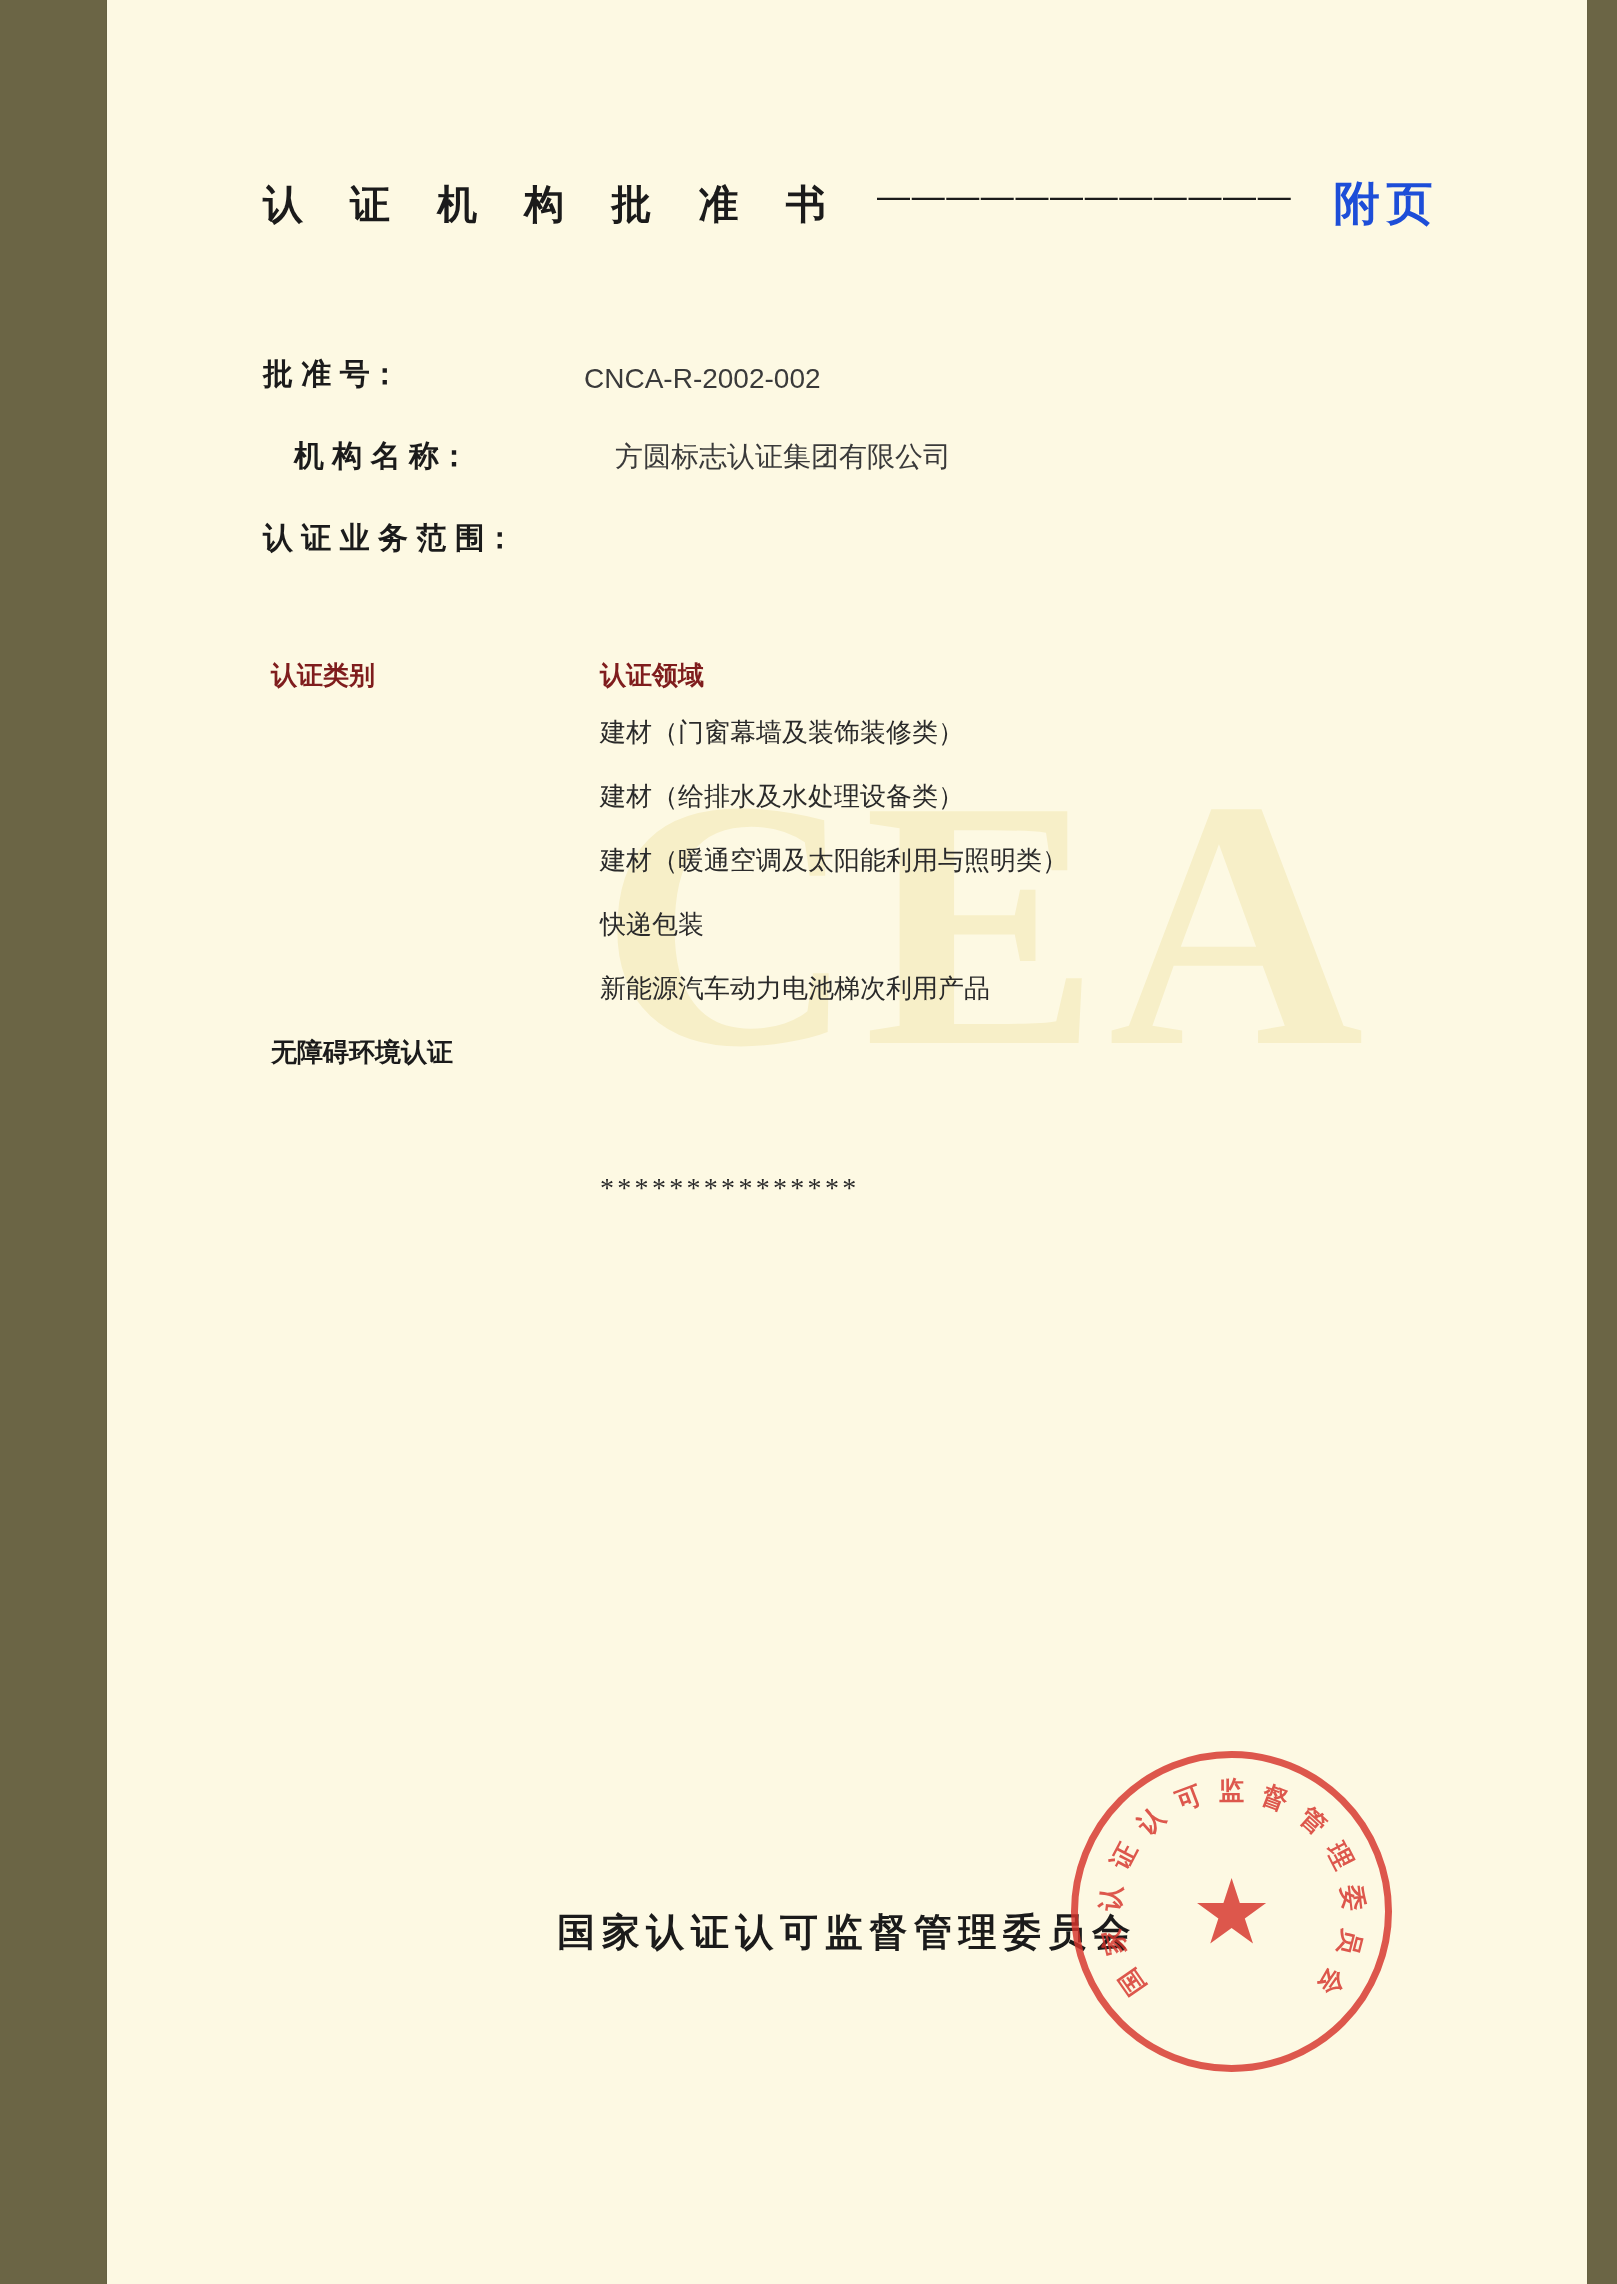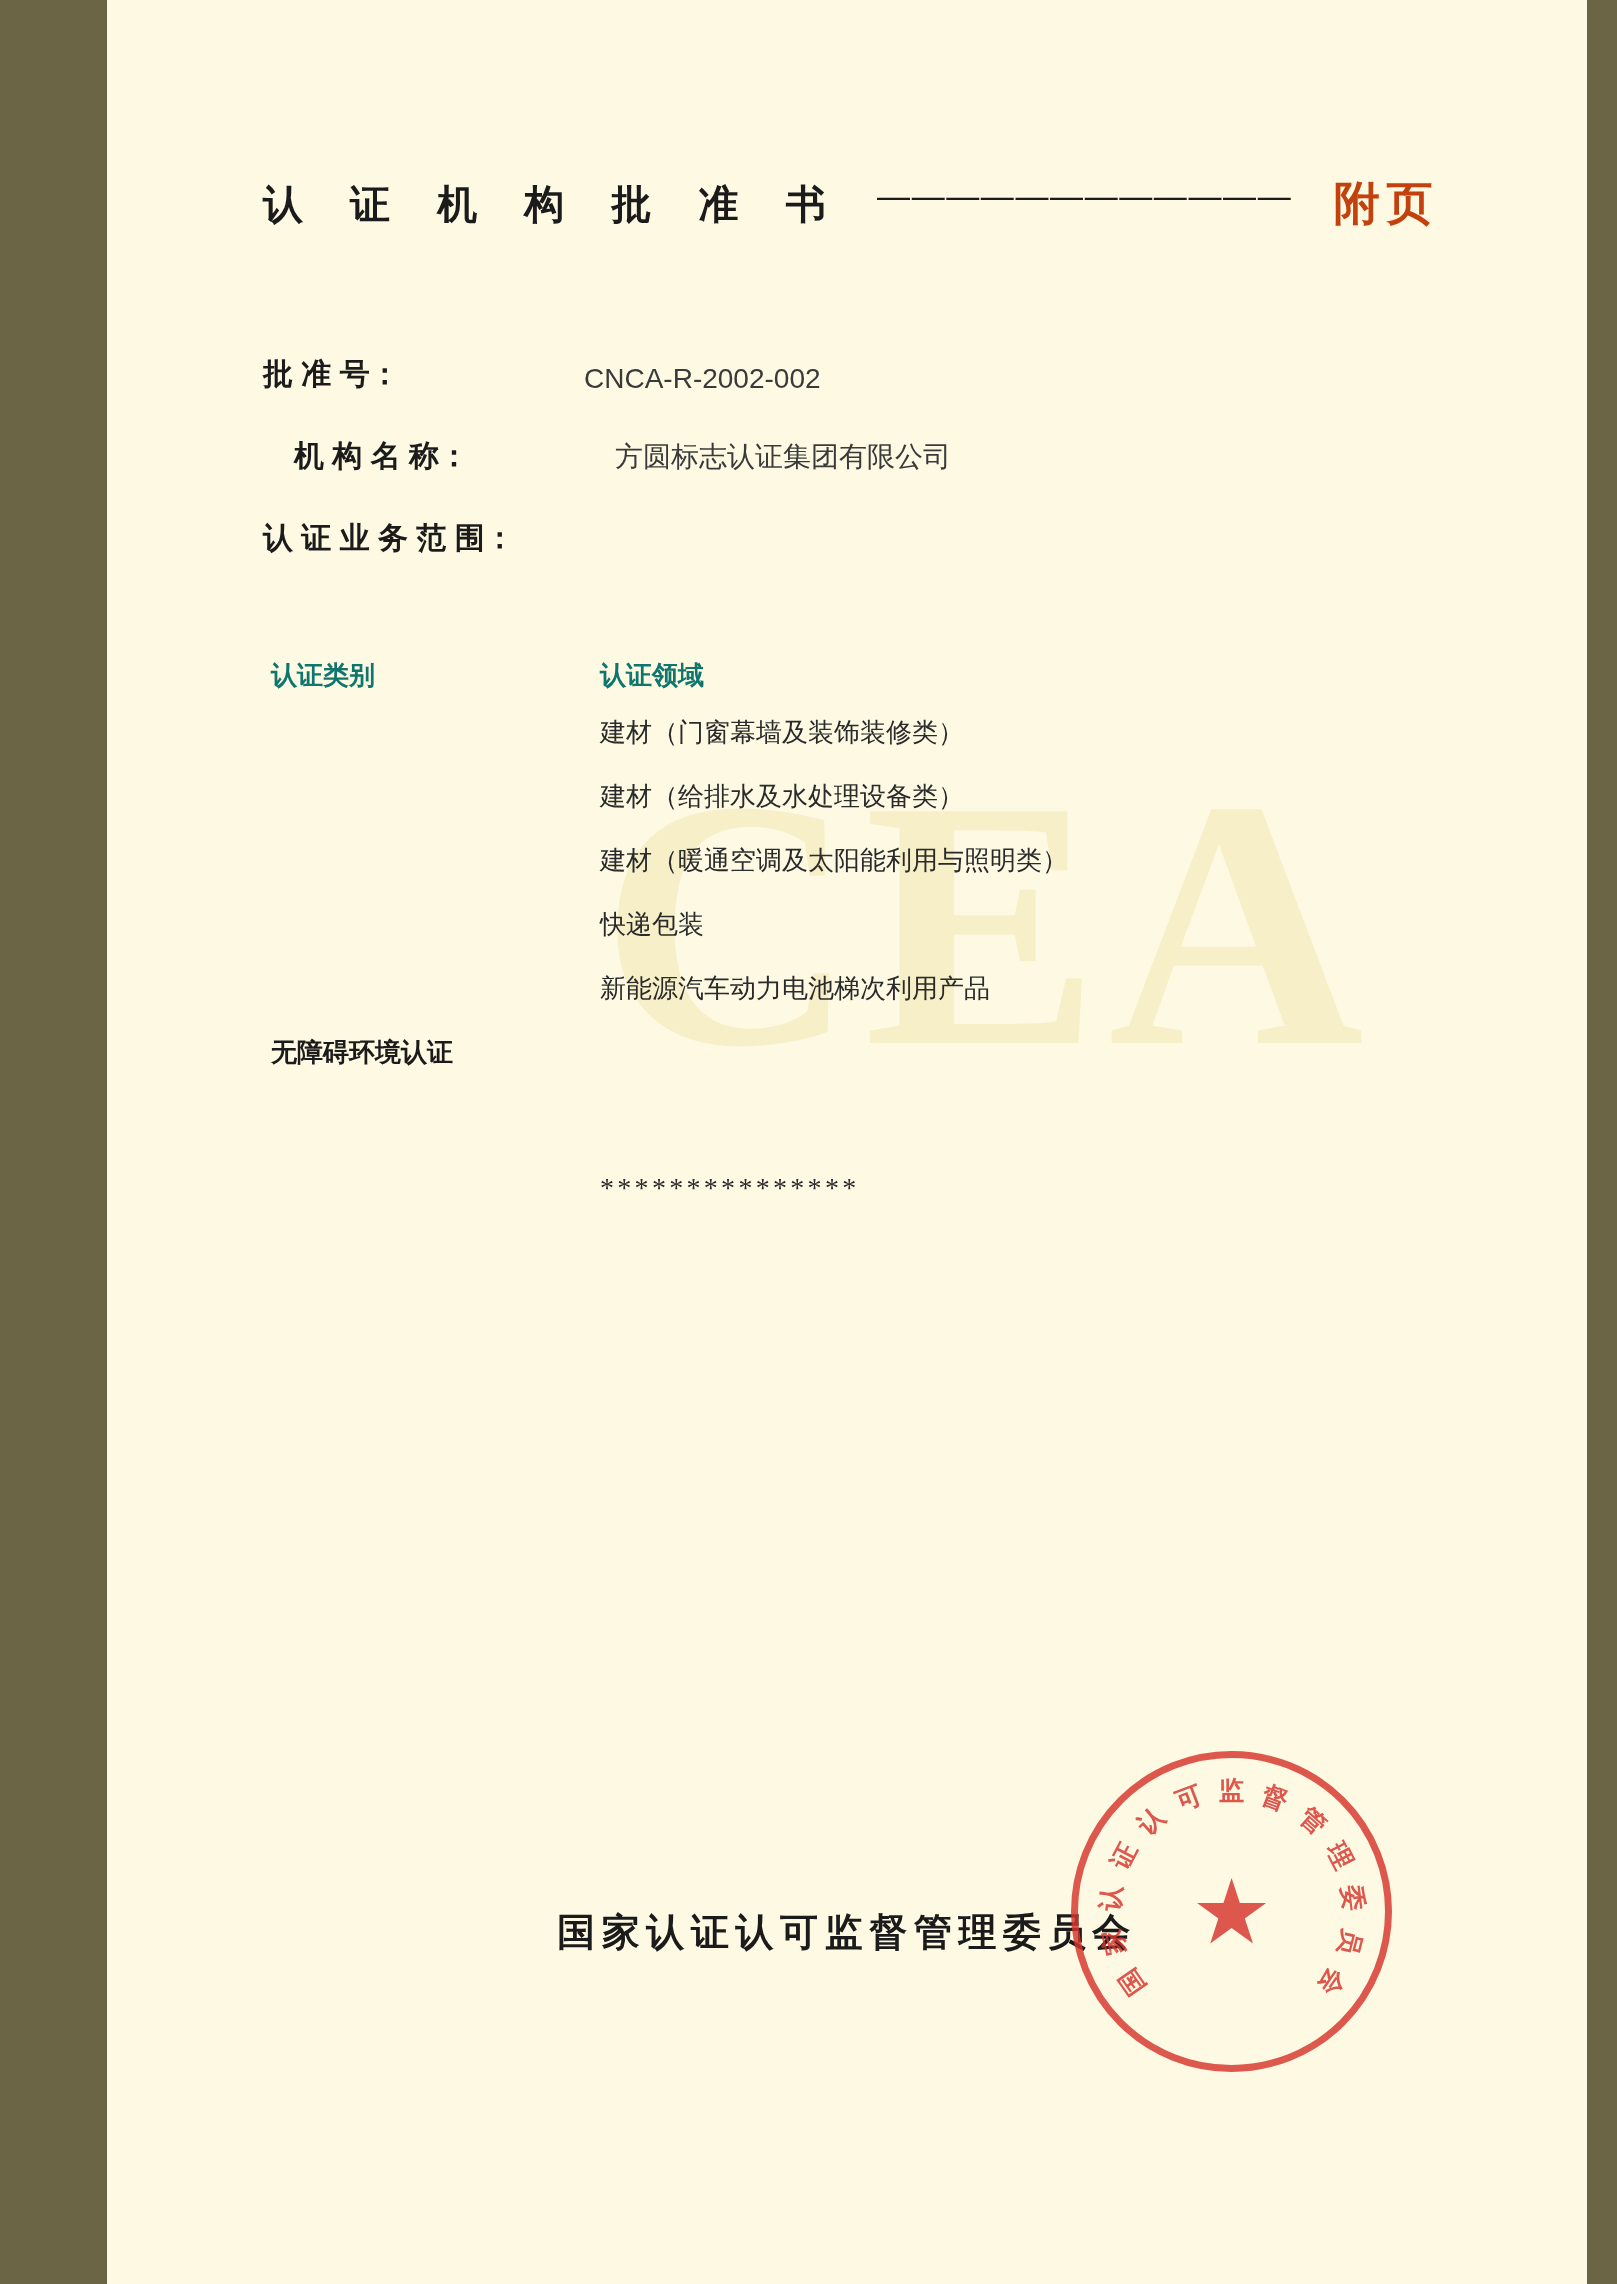--- a/index.html
+++ b/index.html
@@ -68,21 +68,21 @@
     overflow: hidden;
     white-space: nowrap;
     margin: 0 6.6px;
     position: relative;
     top: -8.2px;
   }
   .title-suffix {
     font-size: 46px;
     font-weight: bold;
     letter-spacing: 6.6px;
-    color: #c2410c;
+    color: #1d4ed8;
     white-space: nowrap;
     padding-left: 8.2px;
   }
 
   .field {
     position: absolute;
     left: 156px;
     display: flex;
     align-items: baseline;
     font-size: 30px;
@@ -105,21 +105,21 @@
   .f3 { top: 518px; }
 
   .col-headers {
     position: absolute;
     left: 164px;
     top: 658px;
     width: 1069px;
     display: flex;
     font-size: 26px;
     font-weight: bold;
-    color: #0f766e;
+    color: #7f1d1d;
   }
   .col-head-1 { width: 329px; }
   .col-head-2 { width: 411px; }
 
   .scope-list {
     position: absolute;
     left: 164px;
     top: 715px;
     width: 1151px;
   }

